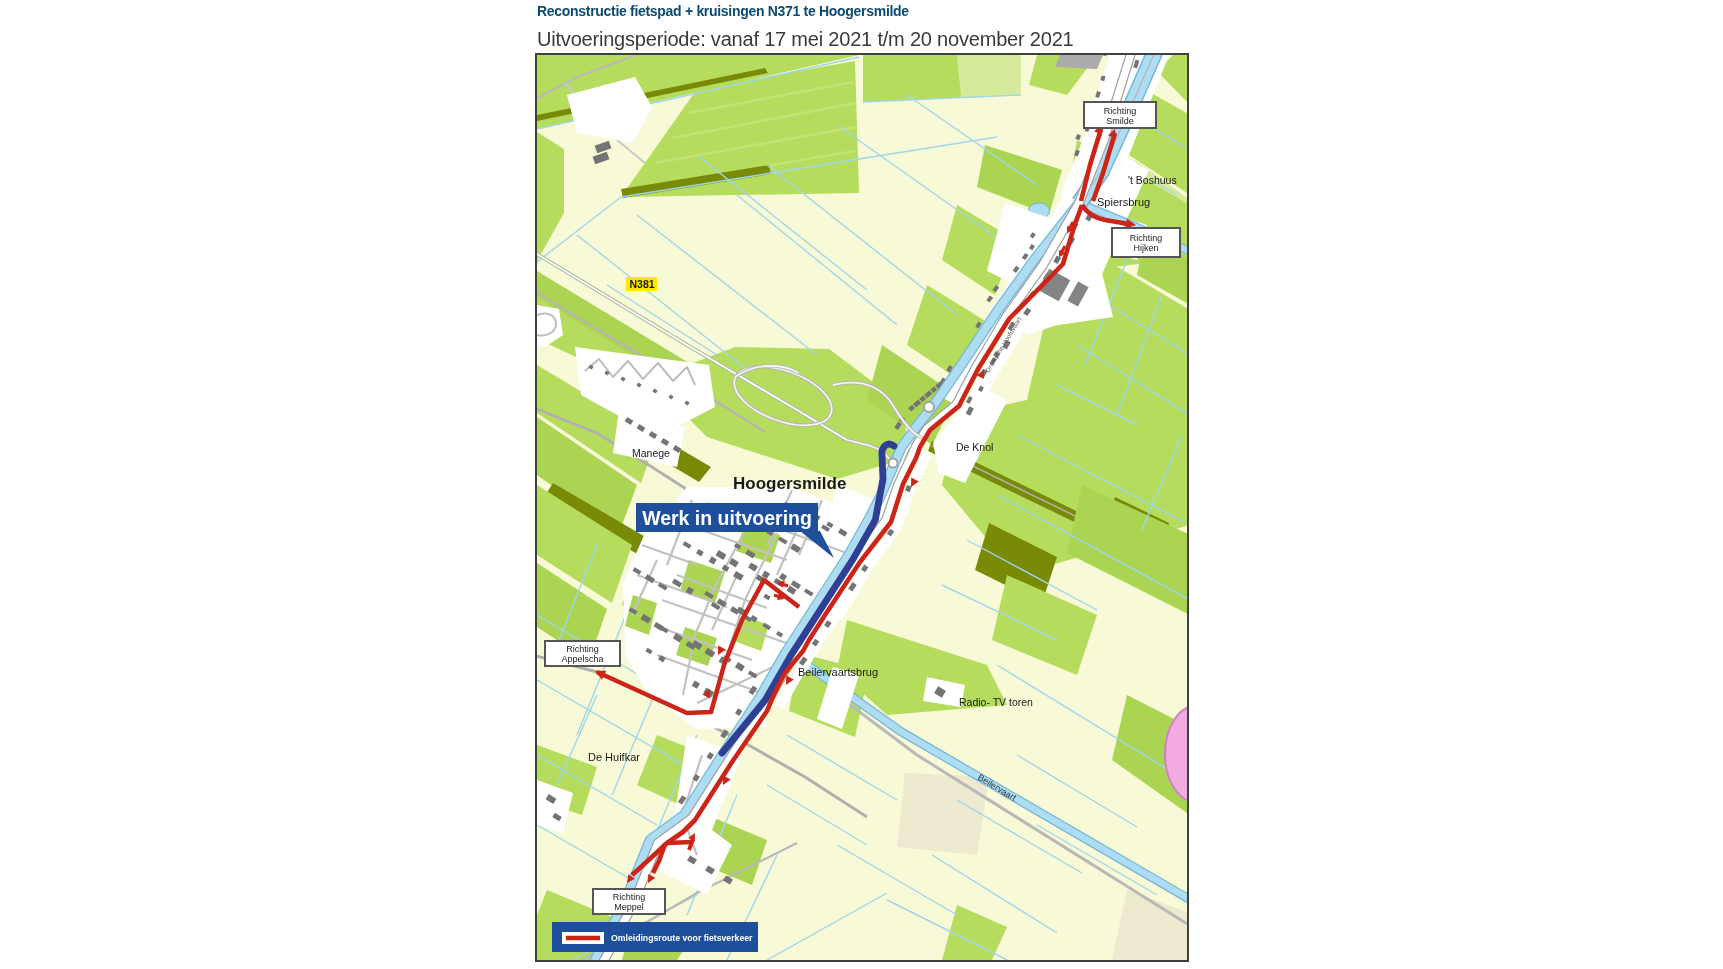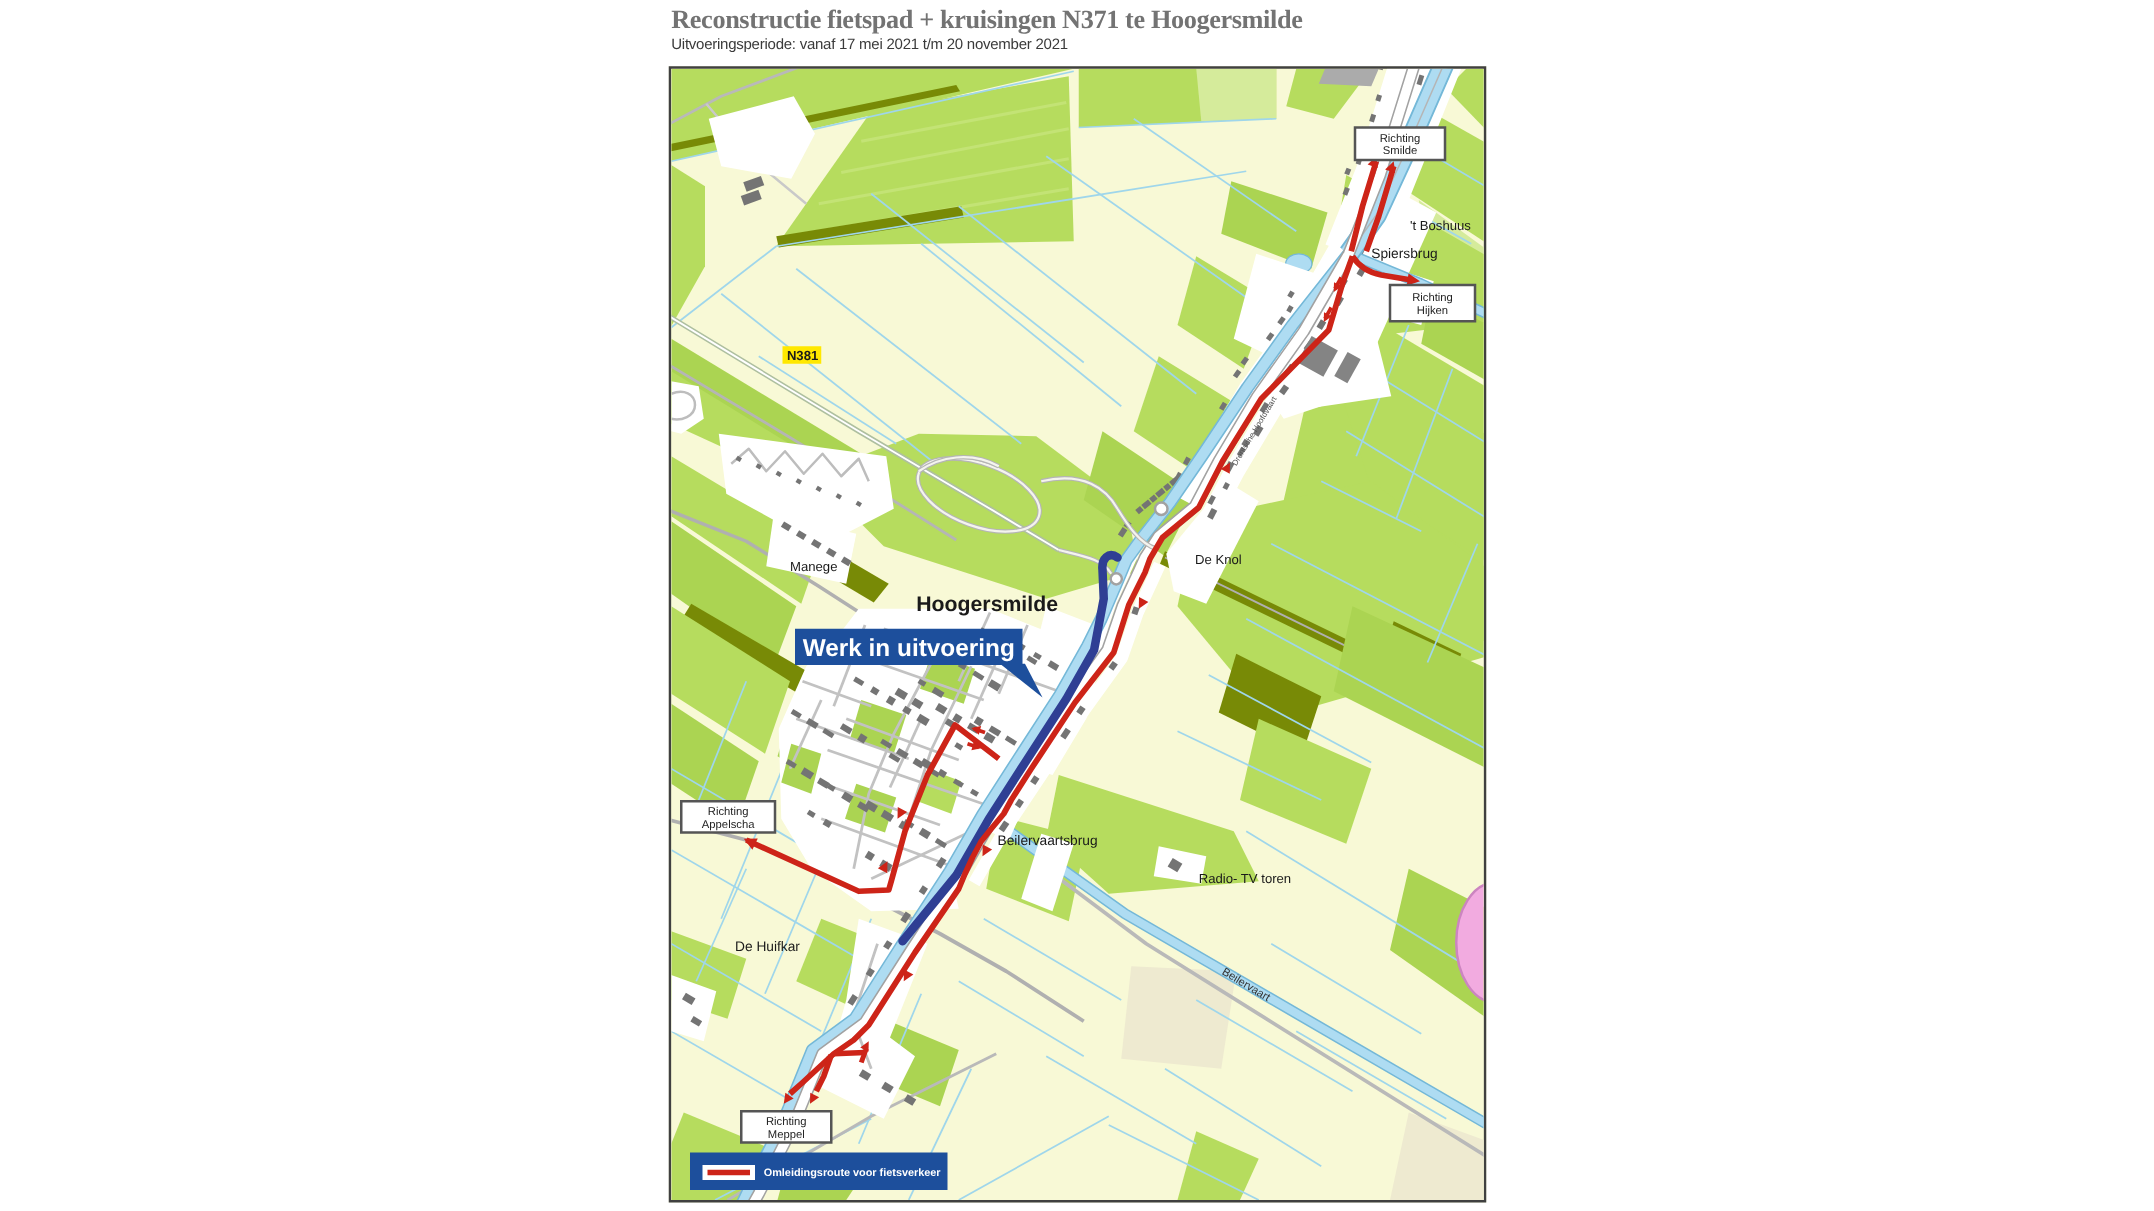--- a/index.html
+++ b/index.html
@@ -1,15 +1,15 @@
 <!DOCTYPE html>
 <html><head><meta charset="utf-8"><style>
 html,body{margin:0;padding:0;background:#ffffff;width:1723px;height:969px;overflow:hidden}
-#title{position:absolute;left:537px;top:3px;font-family:Liberation Serif, serif;font-size:21px;font-weight:bold;color:#737373;letter-spacing:-0.3px}
-#sub{position:absolute;left:537px;top:28px;font-family:"Liberation Sans",sans-serif;font-size:12px;color:#3a3a3a;letter-spacing:-0.2px}
+#title{position:absolute;left:537px;top:3px;font-family:Liberation Sans, sans-serif;font-size:14px;font-weight:bold;color:#0c4a6e;letter-spacing:-0.3px}
+#sub{position:absolute;left:537px;top:28px;font-family:"Liberation Sans",sans-serif;font-size:20px;color:#3a3a3a;letter-spacing:-0.2px}
 #map{position:absolute;left:535px;top:53px;width:650px;height:905px;border:2px solid #404040;overflow:hidden;background:#f8f9d6}
 </style></head>
 <body>
 
 <div id="title">Reconstructie fietspad + kruisingen N371 te Hoogersmilde</div>
 
 <div id="sub">Uitvoeringsperiode: vanaf 17 mei 2021 t/m 20 november 2021</div>
 
 <div id="map">
 <svg width="650" height="905" viewBox="0 0 650 905" style="display:block" font-family="Liberation Sans, sans-serif">

